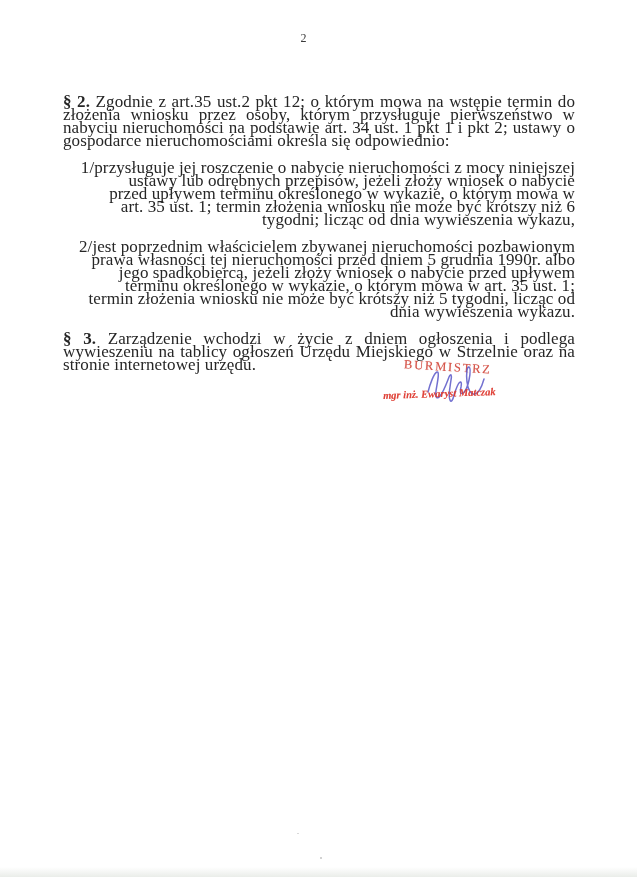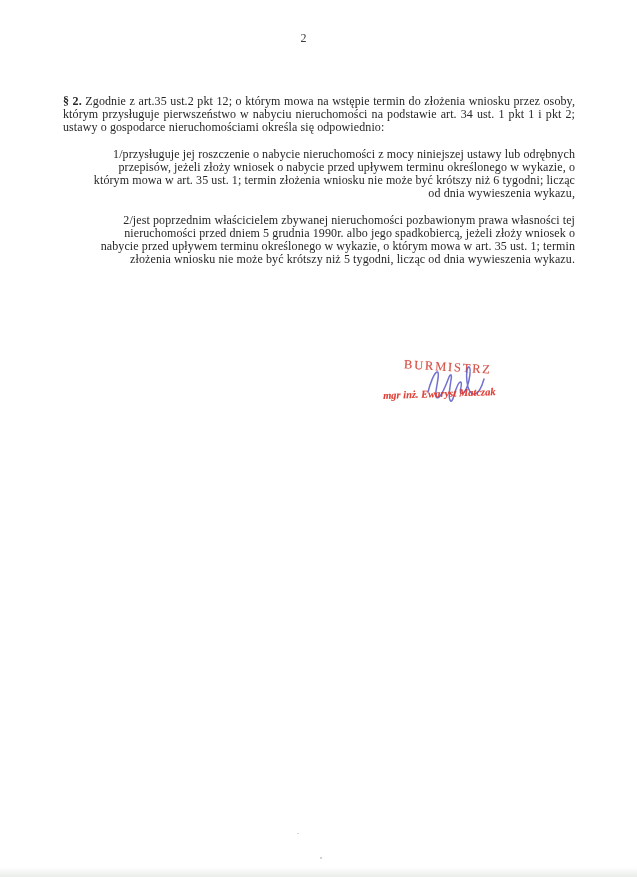--- a/index.html
+++ b/index.html
@@ -22,21 +22,21 @@
     width: 607px;
     text-align: center;
     font-size: 12px;
     color: #3a3a3a;
   }
   .content {
     position: absolute;
     top: 95px;
     left: 63px;
     width: 512px;
-    font-size: 12px;
+    font-size: 17px;
     line-height: 13px;
     letter-spacing: 0.1px;
   }
   .para {
     text-align: justify;
     margin: 0 0 14px 0;
   }
   .para .plabel {
     font-weight: bold;
   }
@@ -105,20 +105,21 @@
 <div class="page-number">2</div>
 
 <div class="content">
 
   <p class="para"><span class="plabel">§ 2.</span> <span>Zgodnie z art.35 ust.2 pkt 12; o którym mowa na wstępie termin do złożenia wniosku przez osoby, którym przysługuje pierwszeństwo w nabyciu nieruchomości na podstawie art. 34 ust. 1 pkt 1 i pkt 2; ustawy o gospodarce nieruchomościami określa się odpowiednio:</span></p>
 
   <p class="item"><span>1/</span><span>przysługuje jej roszczenie o nabycie nieruchomości z mocy niniejszej ustawy lub odrębnych przepisów, jeżeli złoży wniosek o nabycie przed upływem terminu określonego w wykazie, o którym mowa w art. 35 ust. 1; termin złożenia wniosku nie może być krótszy niż 6 tygodni; licząc od dnia wywieszenia wykazu,</span></p>
 
   <p class="item"><span>2/</span><span>jest poprzednim właścicielem zbywanej nieruchomości pozbawionym prawa własności tej nieruchomości przed dniem 5 grudnia 1990r. albo jego spadkobiercą, jeżeli złoży wniosek o nabycie przed upływem terminu określonego w wykazie, o którym mowa w art. 35 ust. 1; termin złożenia wniosku nie może być krótszy niż 5 tygodni, licząc od dnia wywieszenia wykazu.</span></p>
 
+  <p class="para"><span class="plabel">§ 3.</span> <span>Zarządzenie wchodzi w życie z dniem ogłoszenia i podlega wywieszeniu na tablicy ogłoszeń Urzędu Miejskiego w Strzelnie oraz na stronie internetowej urzędu.</span></p>
 
 </div>
 
 <div class="stamp">
   <div class="stamp-title">BURMISTRZ</div>
 
   <svg class="signature" viewBox="0 0 64 42" xmlns="http://www.w3.org/2000/svg">
     <path d="M4 28 C6 20 10 9 13 8 C16 7 13 20 12 27 C11 33 13 36 16 32
              C20 27 23 18 25 13 C27 9 28 11 27 16 C26 23 24 33 26 36
              C27 39 29 36 30 31 C32 25 34 20 35 19 C37 17 38 18 37 23

